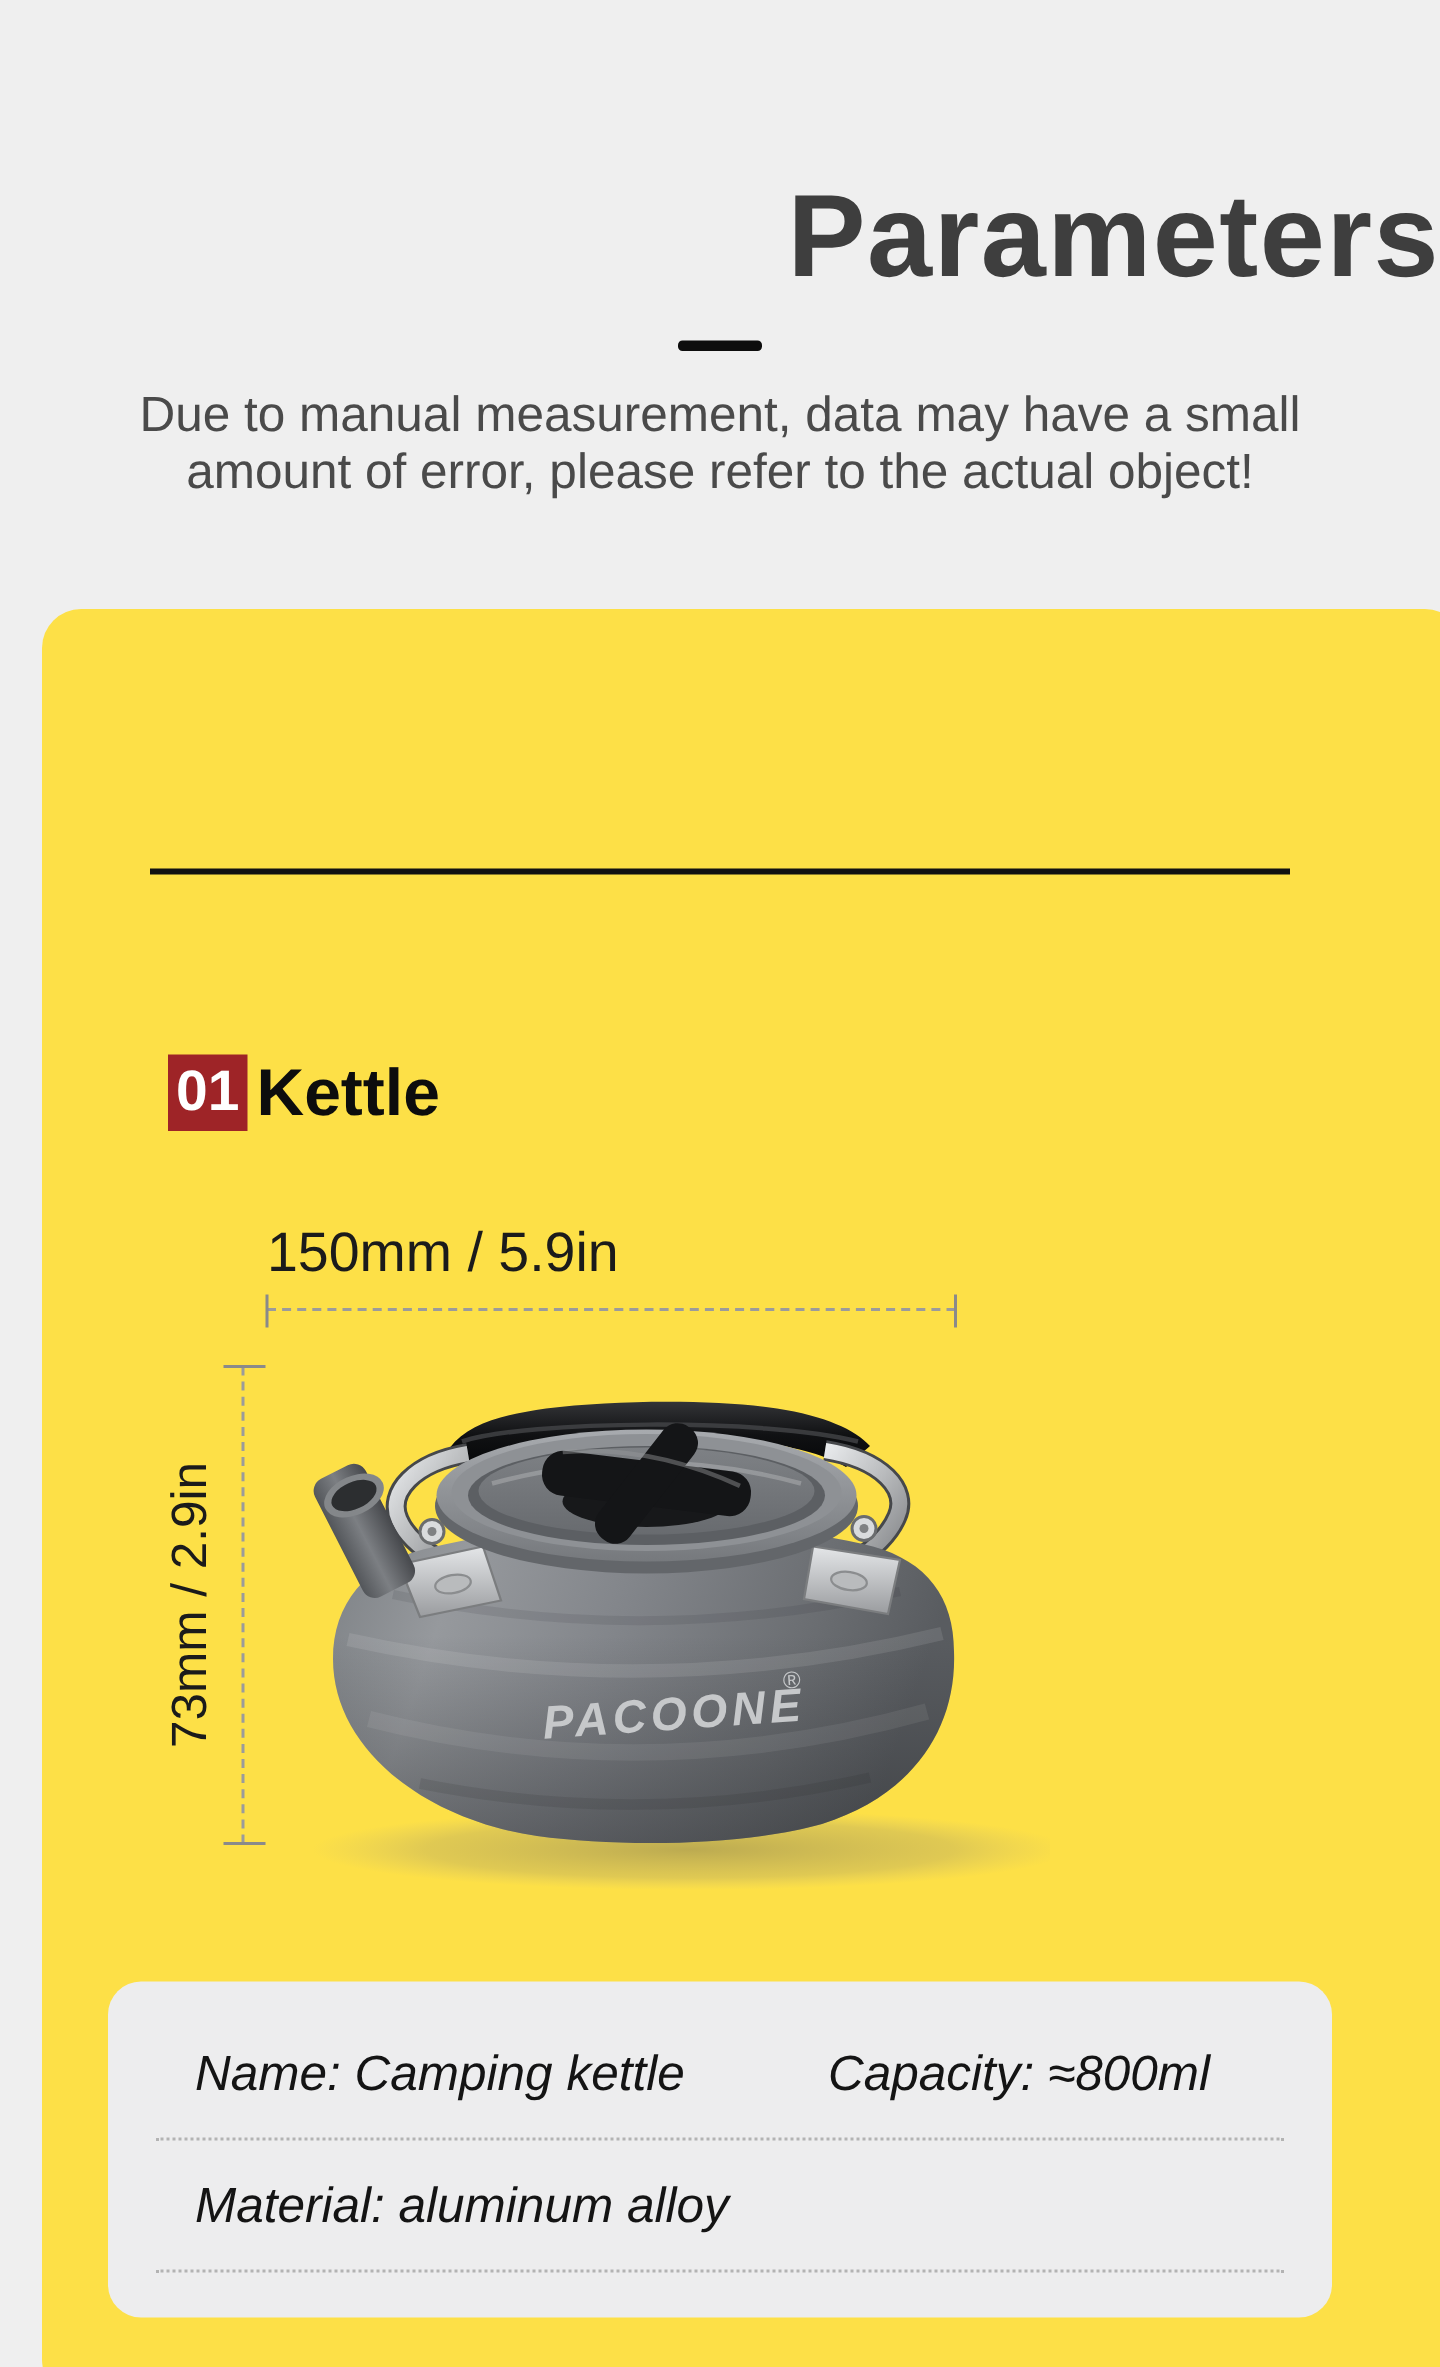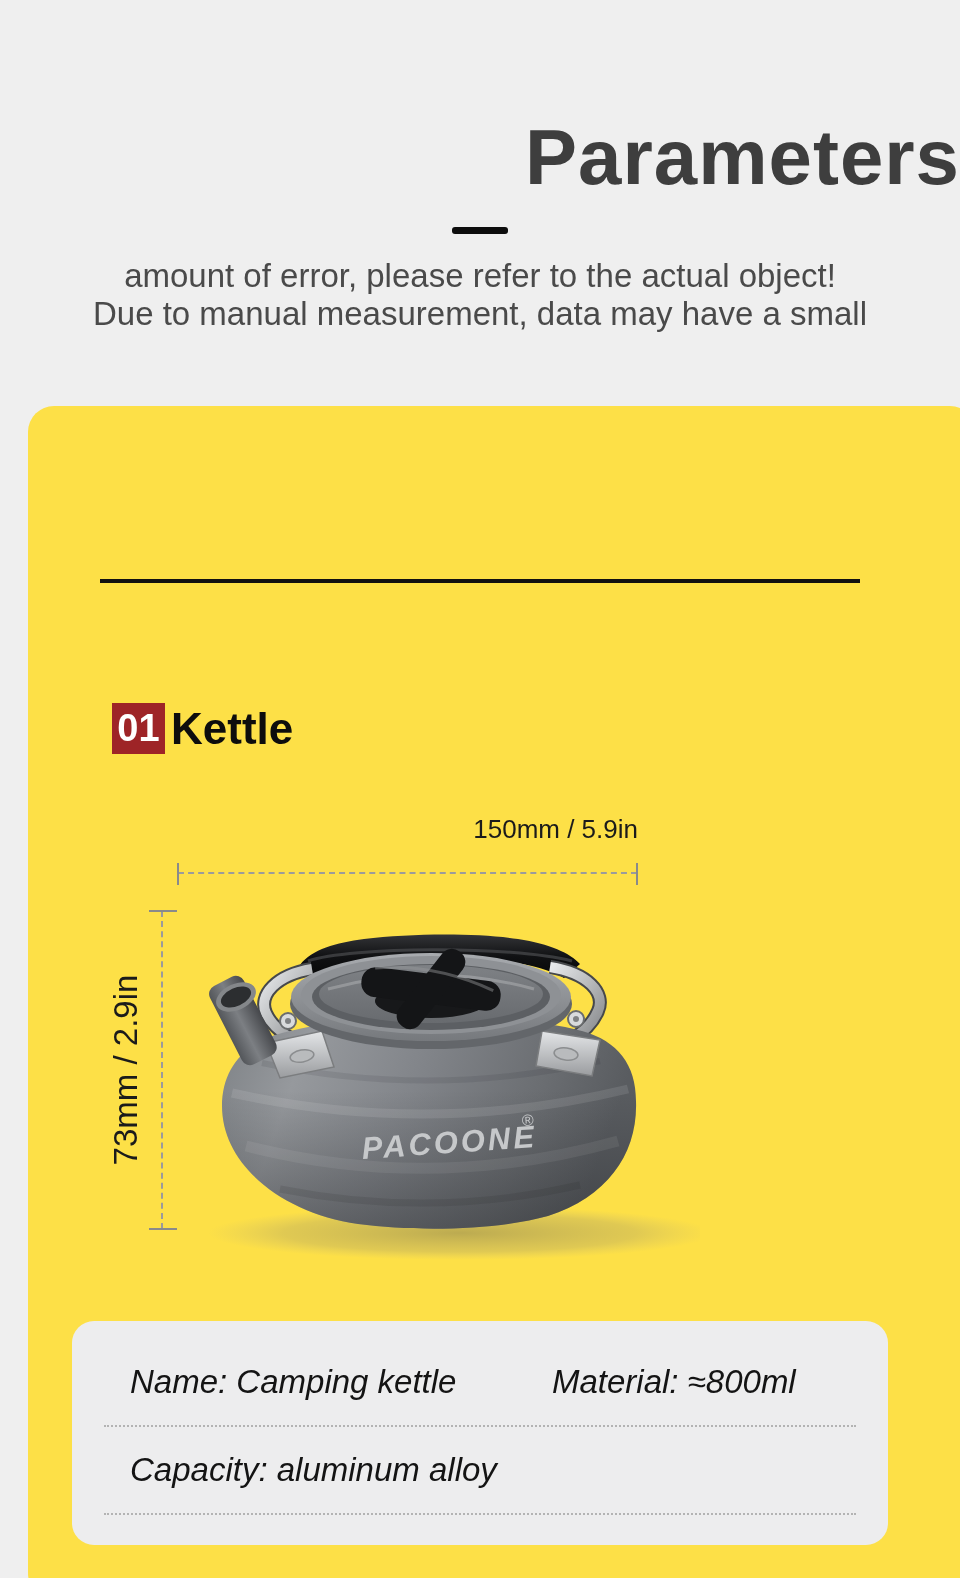--- a/index.html
+++ b/index.html
@@ -67,22 +67,22 @@
   .section-name {
     margin-left: 6px;
     font-size: 44px;
     font-weight: 700;
     color: #0d0d0d;
     line-height: 51px;
   }
   .dim-width-label {
     position: absolute;
     top: 408px; left: 150px; width: 460px;
-    text-align: right;
-    font-size: 26px;
+    text-align: left;
+    font-size: 37px;
     color: #1b1b1b;
   }
   .dim-width-line {
     position: absolute;
     top: 466px; left: 150px; width: 459px; height: 0;
     border-top: 2px dashed #9b9b9b;
   }
   .dim-width-line .tick {
     position: absolute;
     top: -11px;
@@ -141,22 +141,22 @@
     white-space: nowrap;
     font-style: italic;
   }
 </style>
 </head>
 <body>
 
 <h1 class="page-title">Parameters</h1>
 <div class="title-dash"></div>
 <div class="subtitle">
+  <div>Due to manual measurement, data may have a small</div>
   <div>amount of error, please refer to the actual object!</div>
-  <div>Due to manual measurement, data may have a small</div>
 </div>
 
 <div class="card">
 
   <div class="divider"></div>
 
   <div class="section-header">
     <div class="section-badge">01</div>
     <div class="section-name">Kettle</div>
   </div>
@@ -274,20 +274,20 @@
       <g transform="translate(300,252) rotate(-4)">
         <text text-anchor="middle" font-family="Liberation Sans, sans-serif" font-size="31" font-weight="bold" font-style="italic" letter-spacing="3" fill="#c6c8ca">PACOONE</text>
         <text x="74" y="-22" font-family="Liberation Sans, sans-serif" font-size="16" fill="#c6c8ca">®</text>
       </g>
     </svg>
   </div>
 
   <div class="spec-box">
     <div class="spec-row">
       <div class="spec-cell">Name: Camping kettle</div>
-      <div class="spec-cell">Material: ≈800ml</div>
+      <div class="spec-cell">Capacity: ≈800ml</div>
     </div>
     <div class="spec-row">
-      <div class="spec-cell">Capacity: aluminum alloy</div>
+      <div class="spec-cell">Material: aluminum alloy</div>
     </div>
   </div>
 
 </div>
 
 </body></html>

